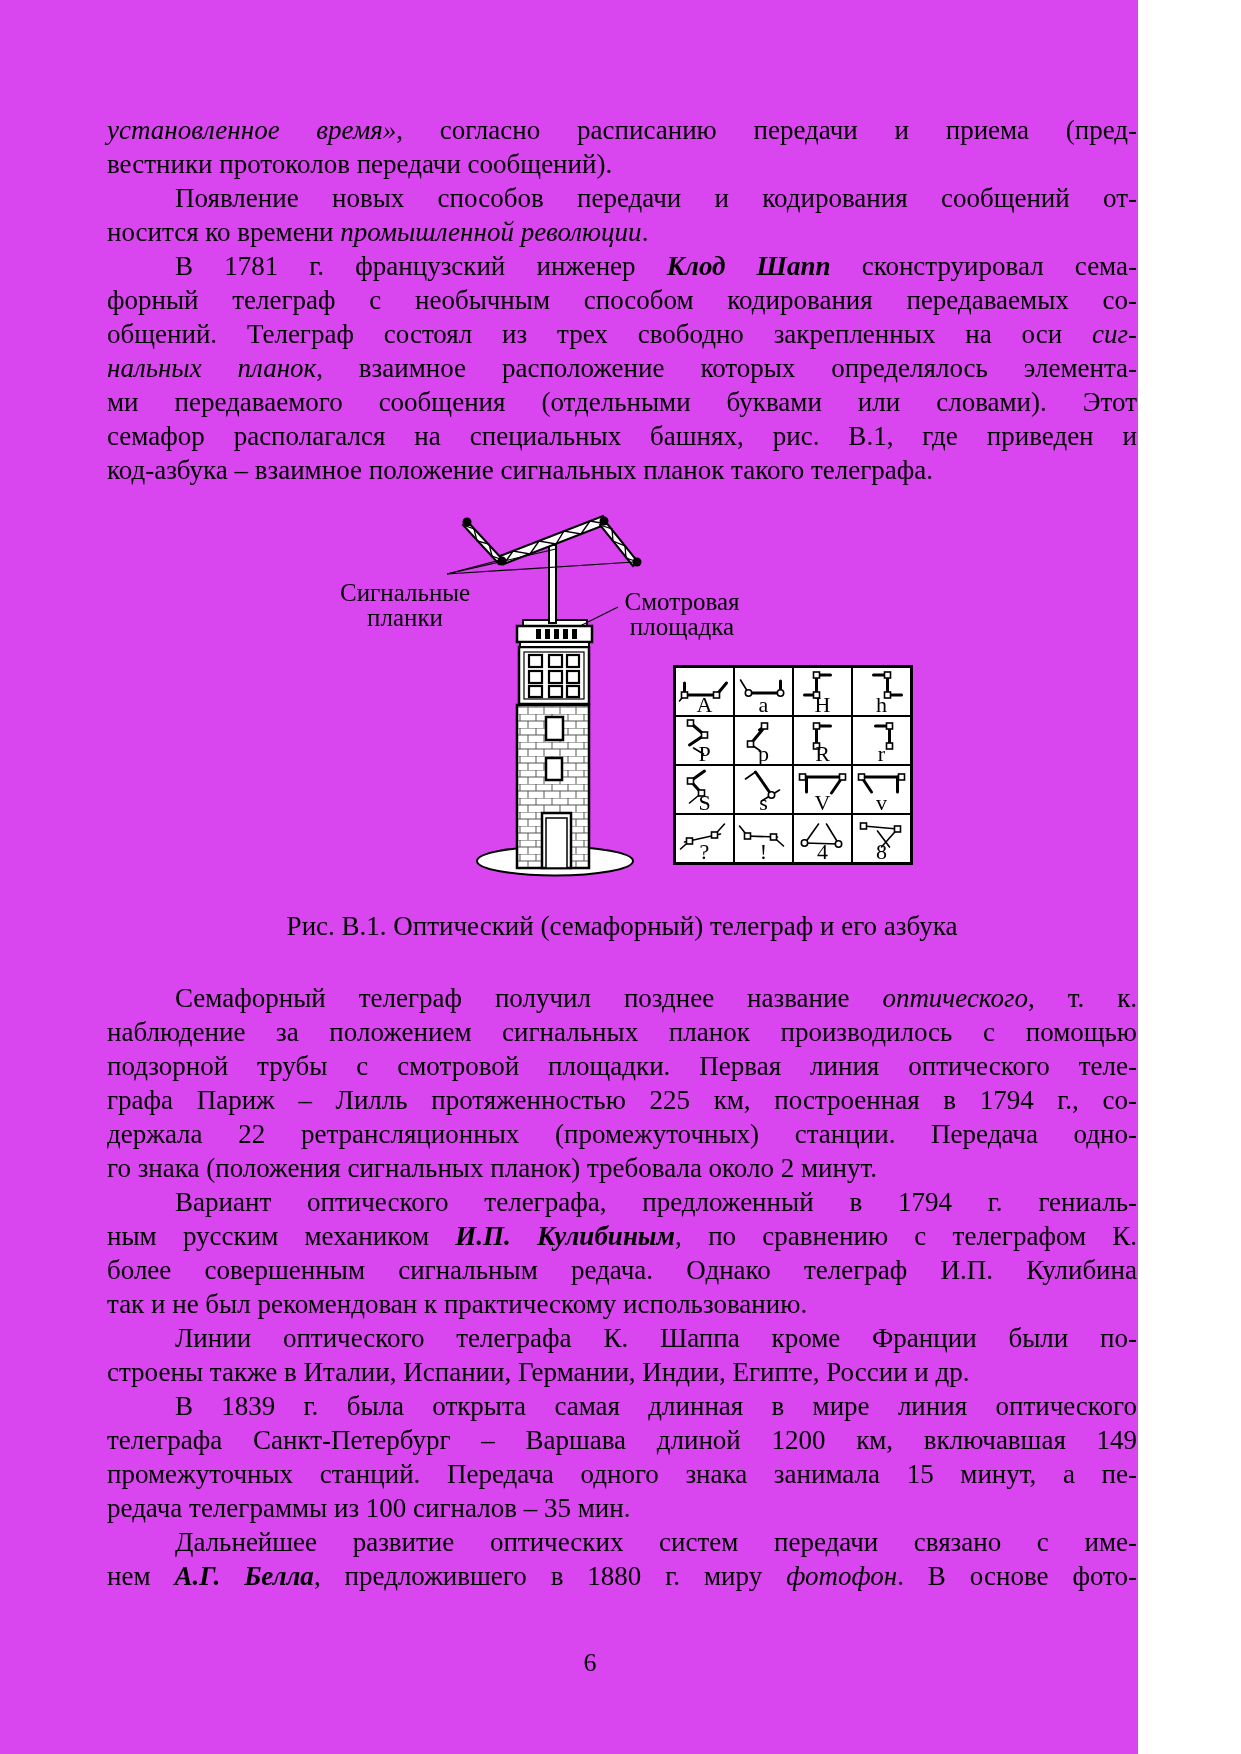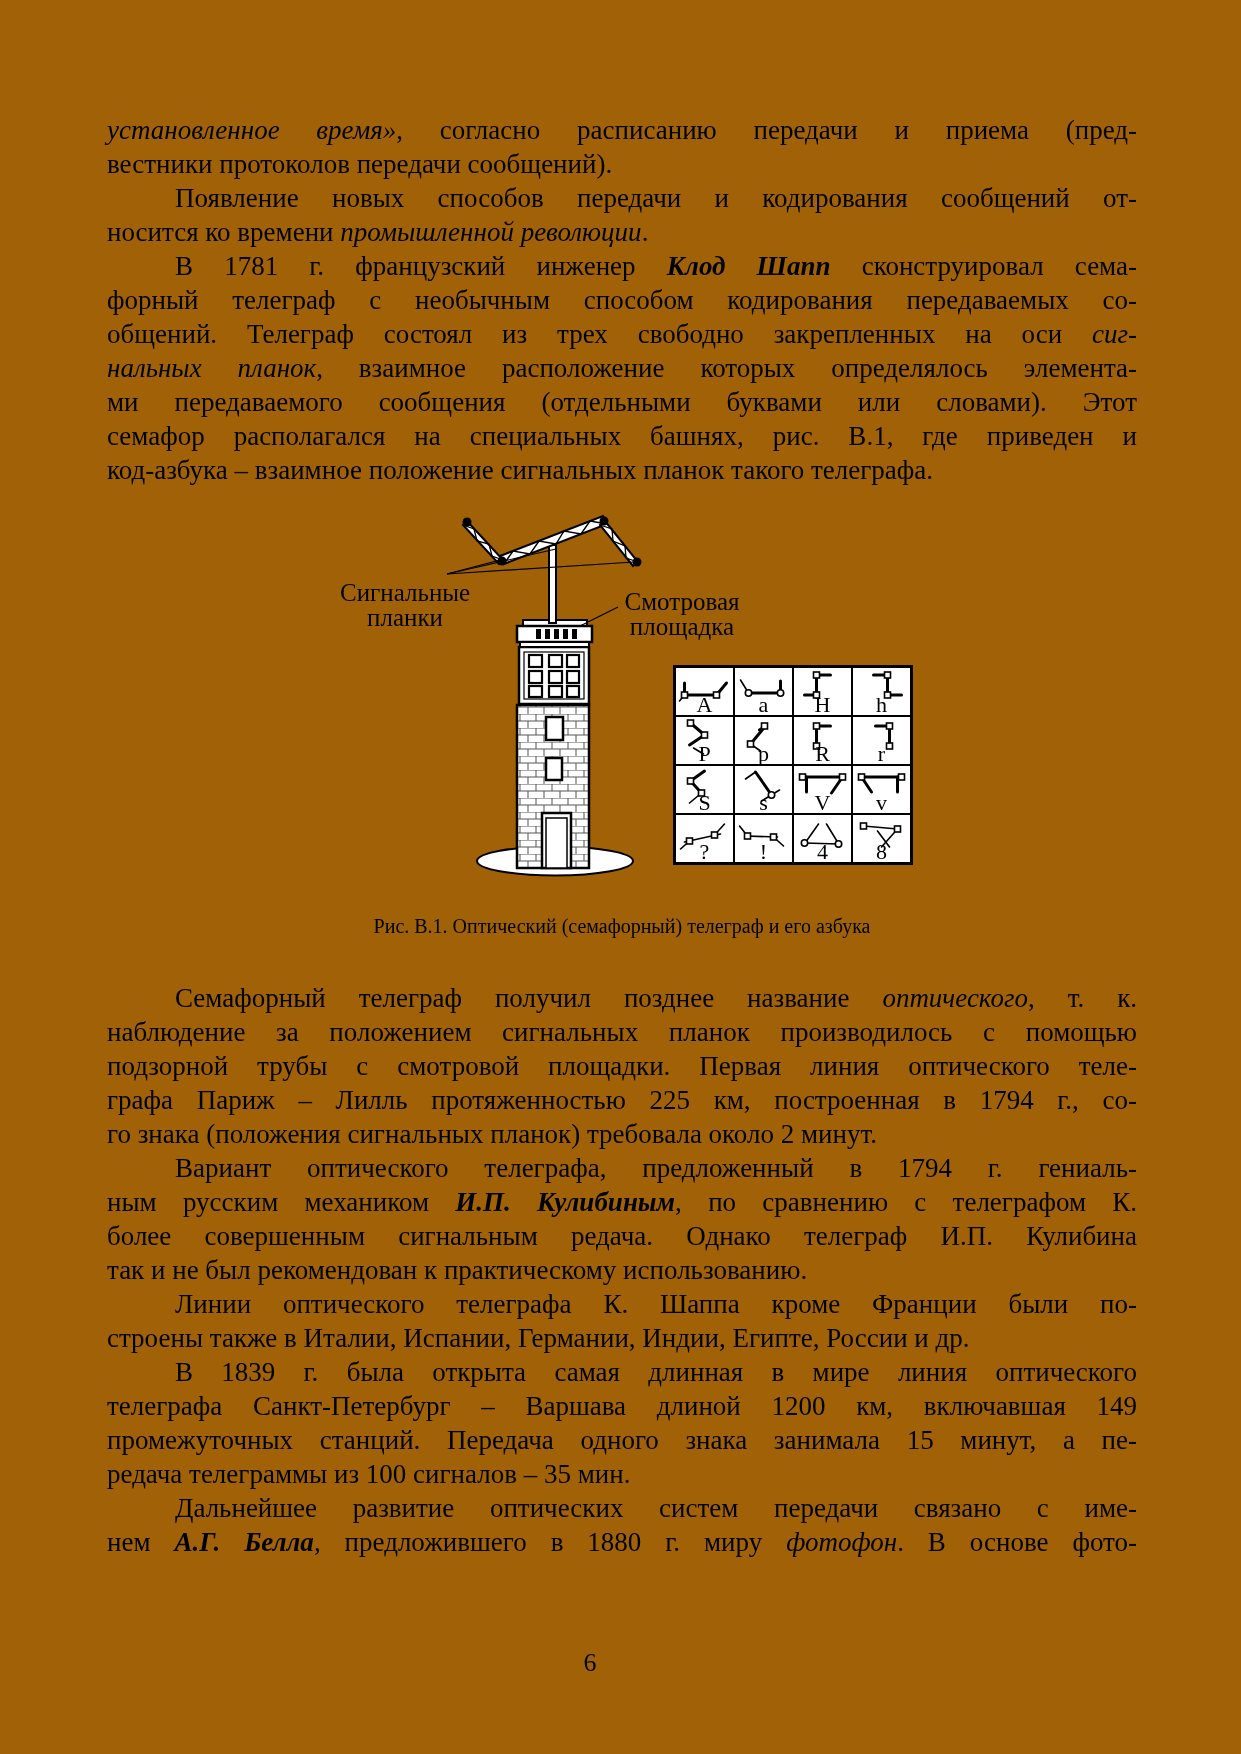--- a/index.html
+++ b/index.html
@@ -1,16 +1,16 @@
 <!DOCTYPE html>
 <html><head>
 <meta charset="utf-8">
 <style>
   html,body{margin:0;padding:0;background:#fff;}
-  .page{position:relative;width:1241px;height:1754px;background:#a16207;color:#000;
+  .page{position:relative;width:1138px;height:1754px;background:#d946ef;color:#000;
         font-family:"Liberation Serif","DejaVu Serif",serif;overflow:hidden;}
   .textcol{position:absolute;left:107px;width:1030px;}
   #text-before{top:113px;}
   #text-after{top:981px;}
   .line{font-size:27px;line-height:34px;height:34px;white-space:nowrap;overflow:visible;
         text-align:justify;}
   .line.j{text-align:justify;text-align-last:justify;white-space:normal;}
   .line.l{text-align:center;text-align-last:left;white-space:normal;}
   .line.ind{text-indent:68px;}
   .i{font-style:italic;}
@@ -21,21 +21,21 @@
   .lbl-left{left:233px;top:93px;width:130px;}
   .lbl-right{left:510px;top:102px;width:130px;}
   .codetable{position:absolute;left:566px;top:178px;display:grid;
              grid-template-columns:repeat(4,59px);grid-template-rows:repeat(4,49px);
              border:2px solid #000;background:#fff;}
   .codecell{position:relative;border:1px solid #000;}
   .codecell svg{position:absolute;left:50%;top:1px;transform:translateX(-50%);}
   .codeletter{position:absolute;bottom:0;left:0;width:100%;text-align:center;
               font-size:22px;line-height:20px;}
   .caption{position:absolute;left:107px;top:909px;width:1030px;height:34px;
-           font-size:20px;line-height:34px;text-align:center;}
+           font-size:27px;line-height:34px;text-align:center;}
   .pagenum{position:absolute;left:107px;top:1646px;width:1030px;height:34px;
            font-size:26px;line-height:34px;text-align:center;transform:translateX(-32px);}
 </style>
 </head>
 <body>
 
 <div class="page">
 
   <div id="text-before" class="textcol">
       <div class="line j"><span class="i">установленное время»</span><span>, согласно расписанию передачи и приема (пред-</span></div>
@@ -290,20 +290,21 @@
       </div>
   </div>
 
   <div class="caption">Рис. В.1. Оптический (семафорный) телеграф и его азбука</div>
 
   <div id="text-after" class="textcol">
       <div class="line j ind"><span>Семафорный телеграф получил позднее название </span><span class="i">оптического</span><span>, т. к.</span></div>
       <div class="line j"><span>наблюдение за положением сигнальных планок производилось с помощью</span></div>
       <div class="line j"><span>подзорной трубы с смотровой площадки. Первая линия оптического теле-</span></div>
       <div class="line j"><span>графа Париж – Лилль протяженностью 225 км, построенная в 1794 г., со-</span></div>
+      <div class="line j"><span>держала 22 ретрансляционных (промежуточных) станции. Передача одно-</span></div>
       <div class="line l"><span>го знака (положения сигнальных планок) требовала около 2 минут.</span></div>
       <div class="line j ind"><span>Вариант оптического телеграфа, предложенный в 1794 г. гениаль-</span></div>
       <div class="line j"><span>ным русским механиком </span><span class="bi">И.П. Кулибиным</span><span>, по сравнению с телеграфом К.</span></div>
       <div class="line j"><span>более совершенным сигнальным редача. Однако телеграф И.П. Кулибина</span></div>
       <div class="line l"><span>так и не был рекомендован к практическому использованию.</span></div>
       <div class="line j ind"><span>Линии оптического телеграфа К. Шаппа кроме Франции были по-</span></div>
       <div class="line l"><span>строены также в Италии, Испании, Германии, Индии, Египте, России и др.</span></div>
       <div class="line j ind"><span>В 1839 г. была открыта самая длинная в мире линия оптического</span></div>
       <div class="line j"><span>телеграфа Санкт-Петербург – Варшава длиной 1200 км, включавшая 149</span></div>
       <div class="line j"><span>промежуточных станций. Передача одного знака занимала 15 минут, а пе-</span></div>

